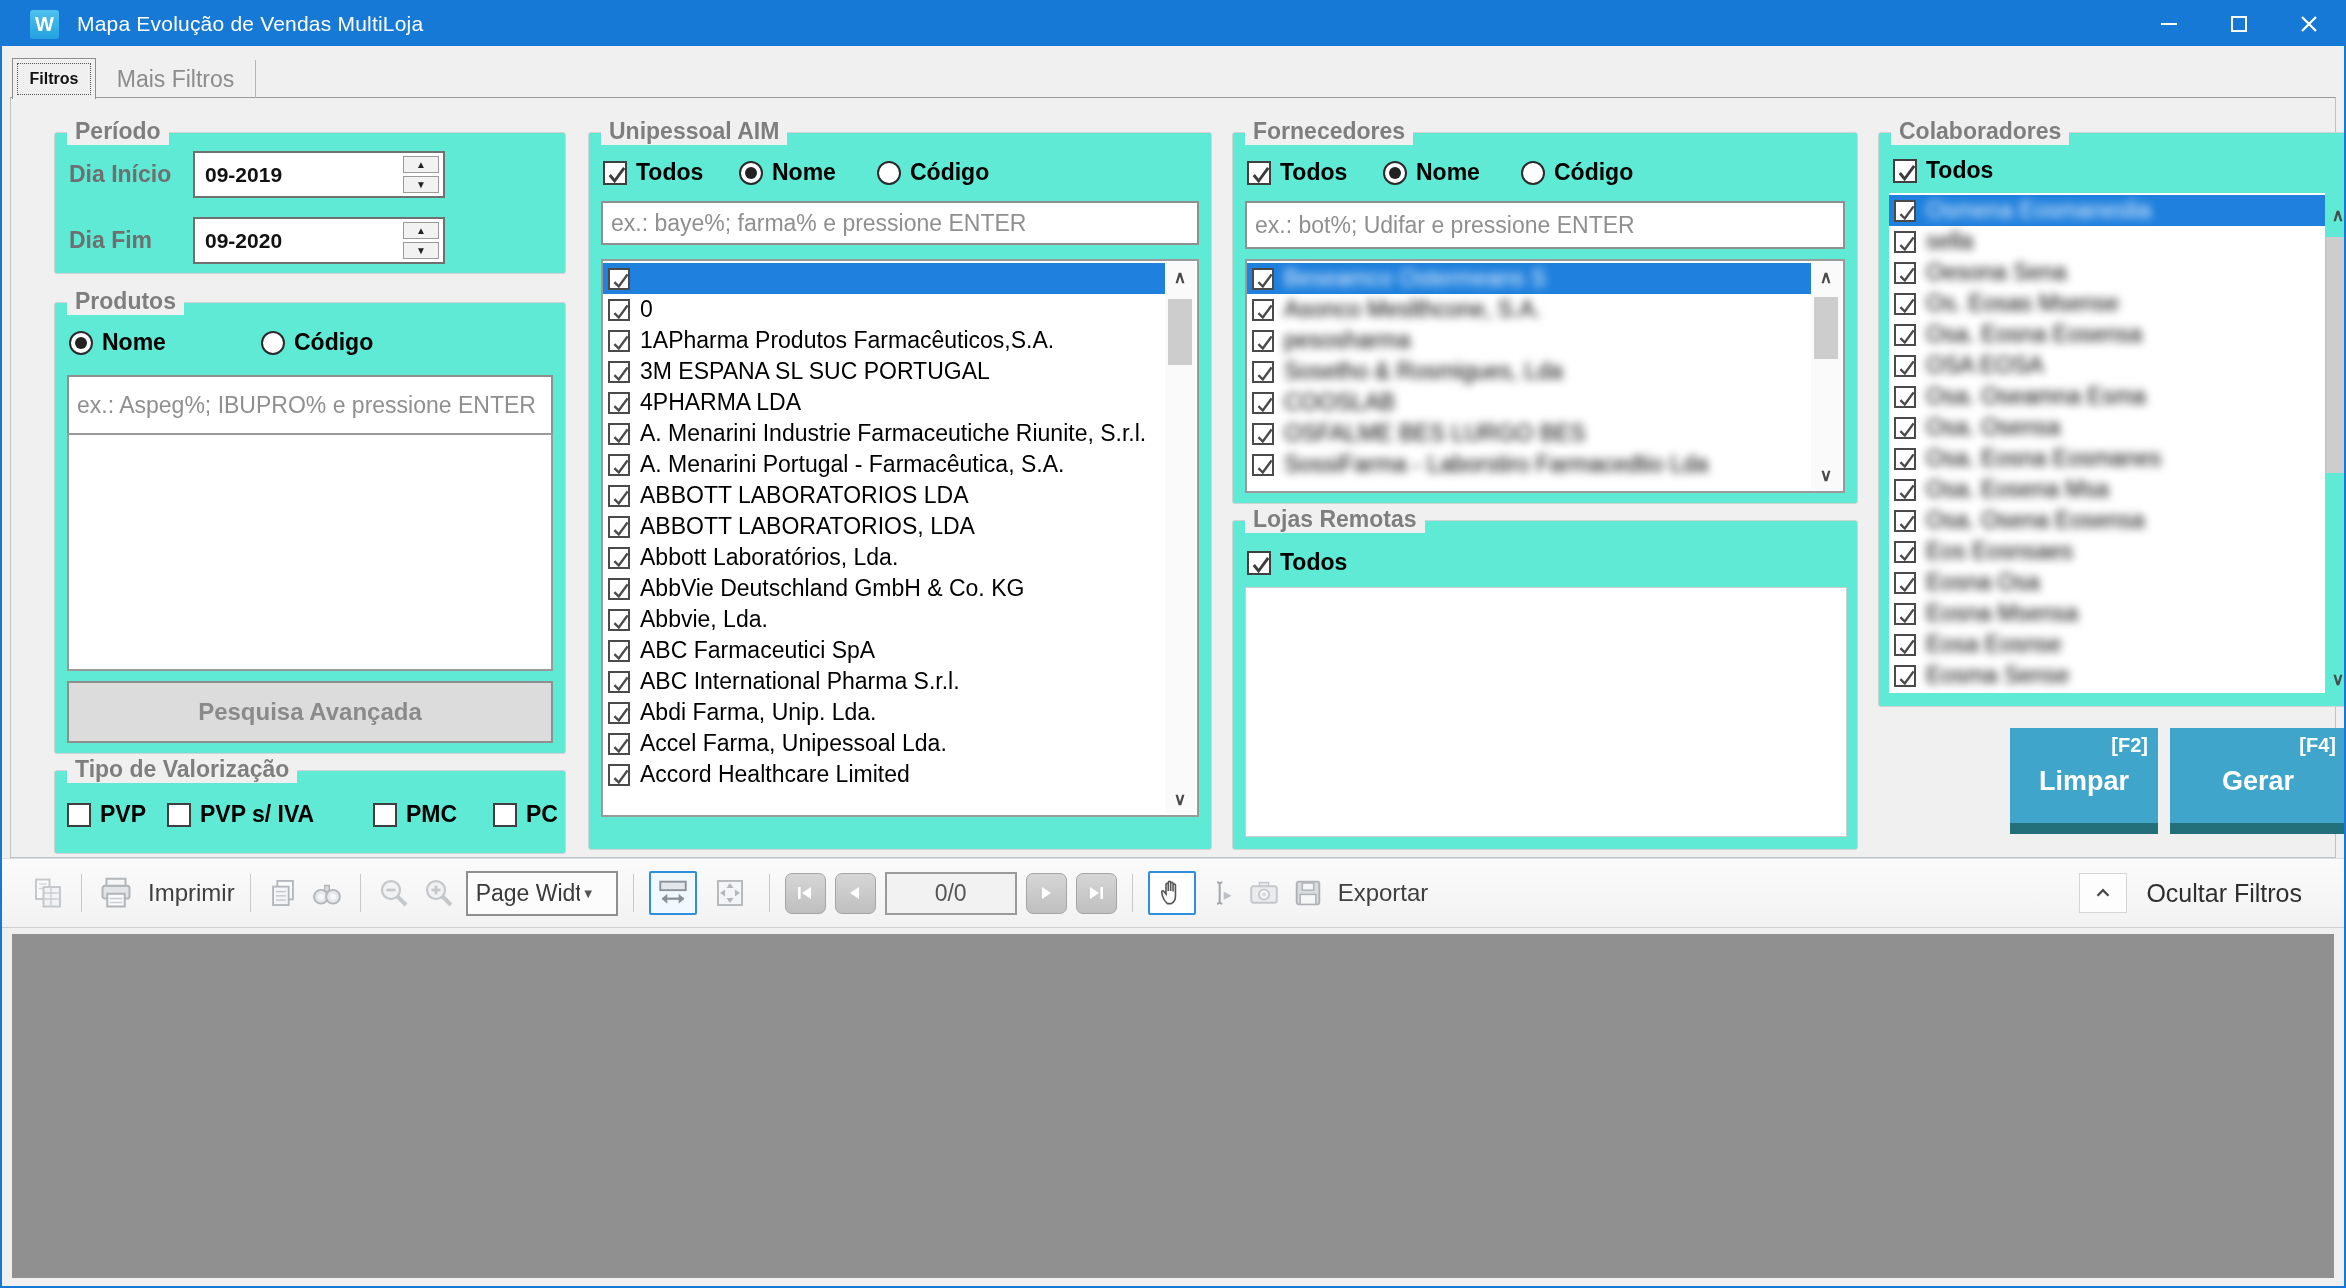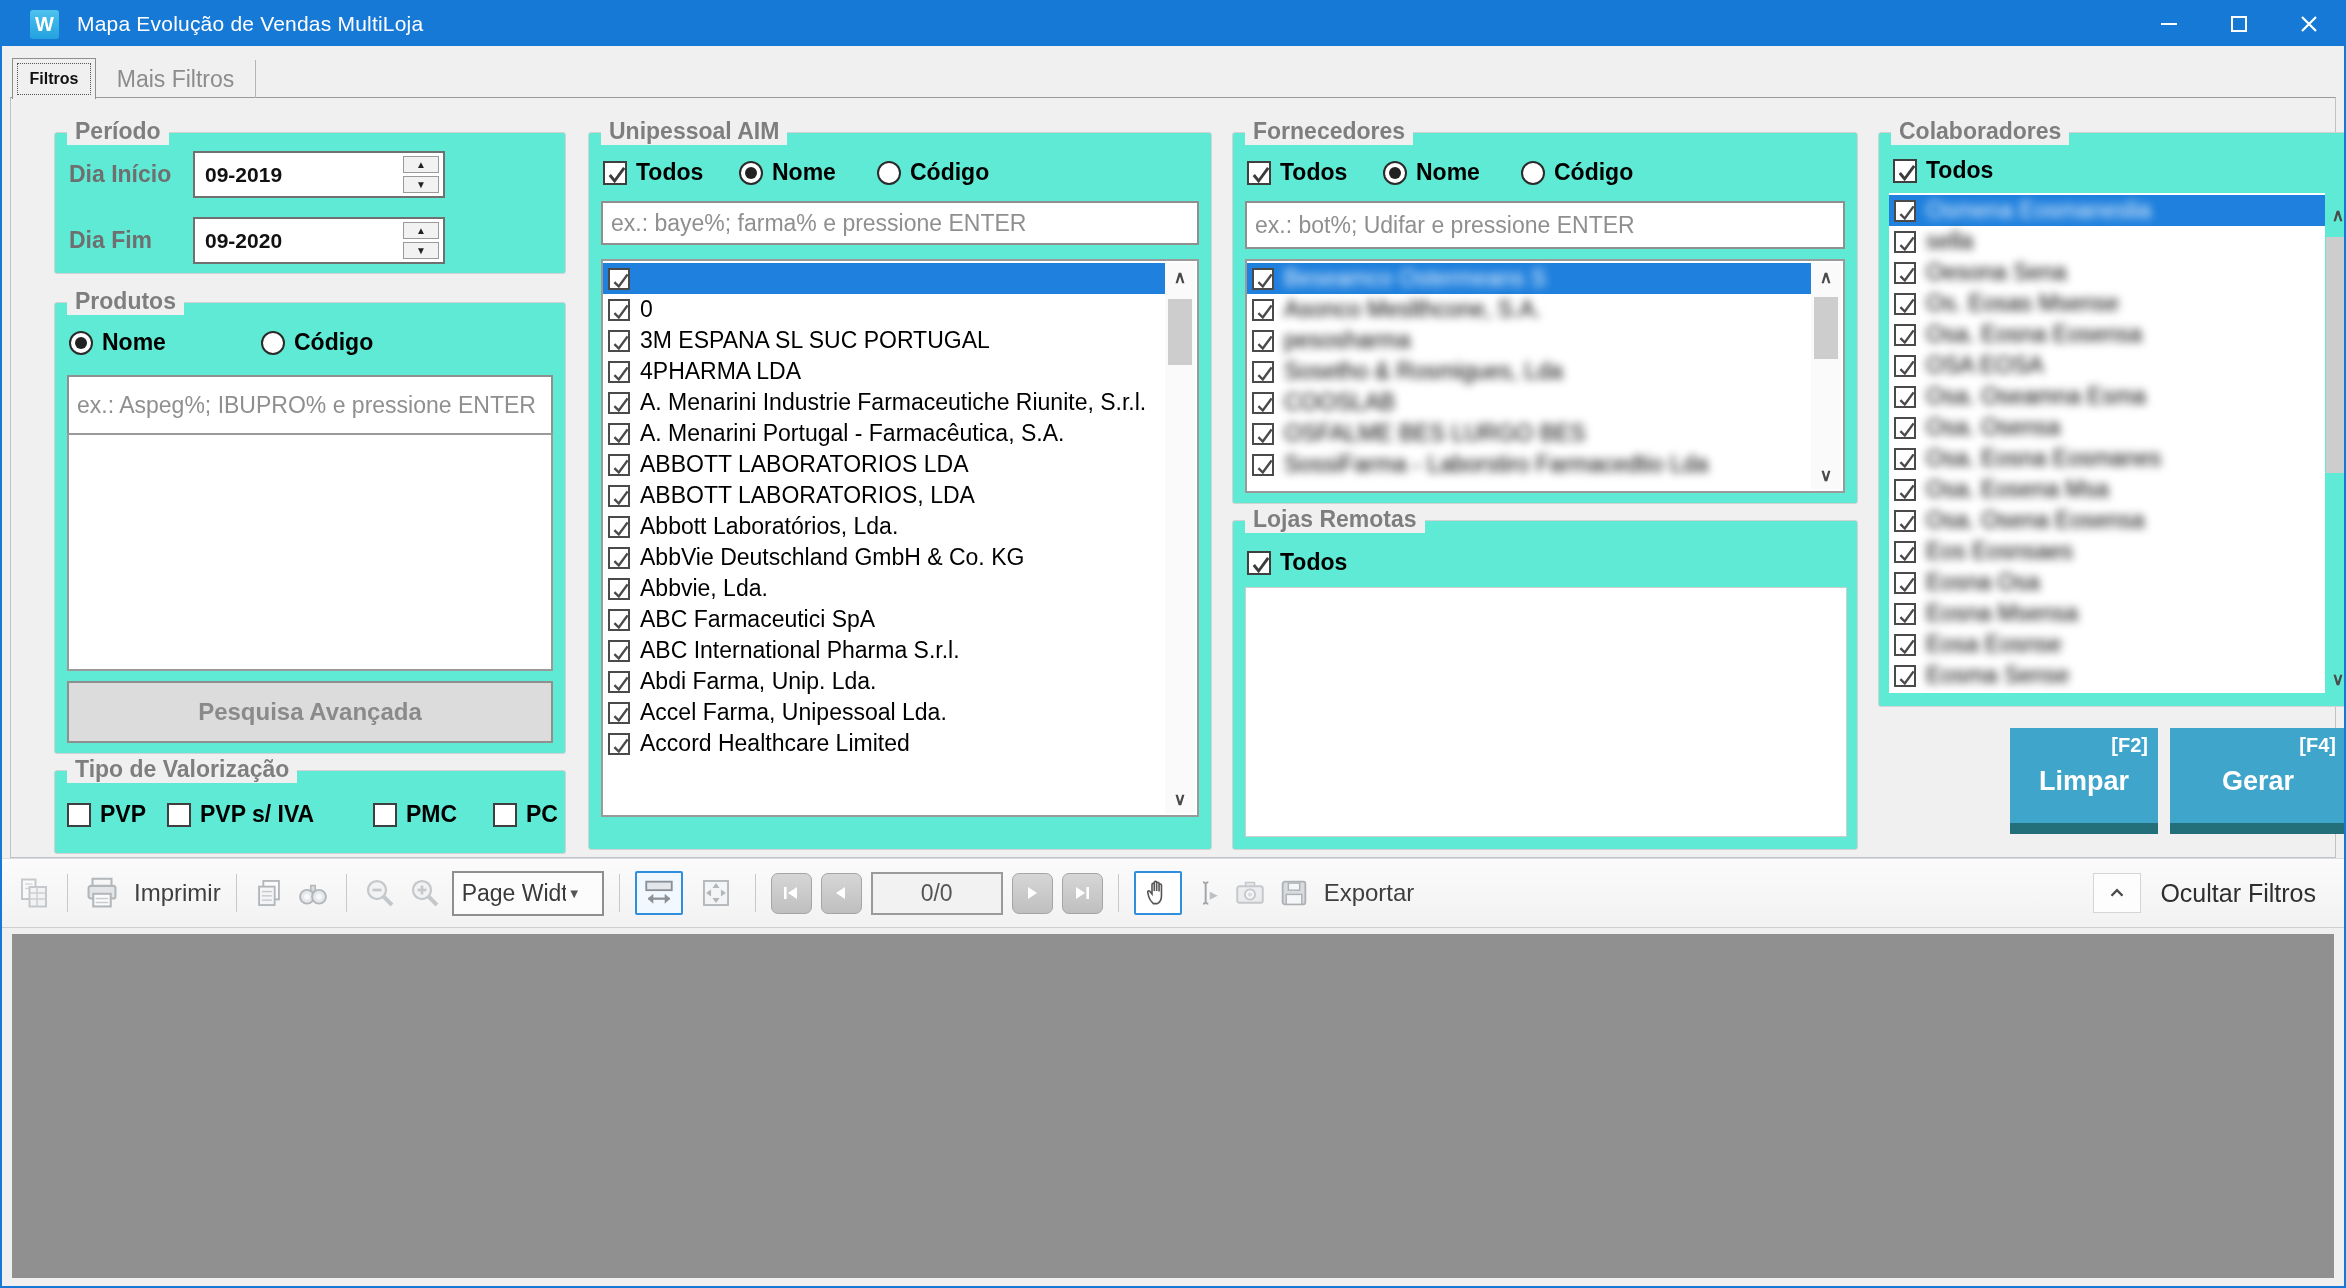--- a/index.html
+++ b/index.html
@@ -63,21 +63,21 @@
   
   .graybtn{position:absolute;background:#dcdcdc;border:2px solid #8f8f8f;
     display:flex;align-items:center;justify-content:center;
     color:#8a8a8a;font-weight:bold;font-size:24px;}
   .actbtn{position:absolute;background:#3fa5ca;border-bottom:11px solid #24707a;cursor:default;}
   .actbtn .key{position:absolute;top:6px;right:10px;color:#fff;font-size:20px;font-weight:bold;}
   .actbtn .albl{position:absolute;left:0;right:0;top:38px;text-align:center;color:#fff;font-size:27px;font-weight:bold;}
   
   .toolbar{position:absolute;left:0;right:0;top:856px;height:70px;z-index:4;
     background:linear-gradient(#fbfbfb,#f2f2f2);border-top:1px solid #dcdcdc;border-bottom:1px solid #cfcfcf;
-    display:flex;align-items:center;padding:0 14px;gap:9px;}
+    display:flex;align-items:center;padding:0 28px;gap:9px;}
   .tsep{width:1px;height:38px;background:#c9c9c9;margin:0 6px;flex:none;}
   .ticon{display:flex;align-items:center;justify-content:center;flex:none;}
   .dim{opacity:.45;}
   .half{opacity:.62;}
   .tlabel{font-size:24px;color:#3f3f3f;margin-left:4px;white-space:nowrap;}
   .toolsel{width:48px;height:44px;border:2px solid #2f8fdd;background:#f2f8ff;border-radius:2px;
     display:flex;align-items:center;justify-content:center;flex:none;}
   .toolbox{width:48px;height:44px;display:flex;align-items:center;justify-content:center;flex:none;}
   .zoomsel{width:152px;height:45px;background:#fcfcfc;border:2px solid #8f8f8f;
     display:flex;align-items:center;flex:none;}
@@ -213,20 +213,26 @@
           <div class="lrow">
             <span class="cbs"><svg width="22" height="22" viewBox="0 0 20 20">
                 <polyline points="4,11 8,15 16,4" fill="none" stroke="#4a4a4a" stroke-width="2.2"></polyline>
               </svg></span>
             <span class="lbl">0</span>
           </div>
           <div class="lrow">
             <span class="cbs"><svg width="22" height="22" viewBox="0 0 20 20">
                 <polyline points="4,11 8,15 16,4" fill="none" stroke="#4a4a4a" stroke-width="2.2"></polyline>
               </svg></span>
+            <span class="lbl">1APharma Produtos Farmacêuticos,S.A.</span>
+          </div>
+          <div class="lrow">
+            <span class="cbs"><svg width="22" height="22" viewBox="0 0 20 20">
+                <polyline points="4,11 8,15 16,4" fill="none" stroke="#4a4a4a" stroke-width="2.2"></polyline>
+              </svg></span>
             <span class="lbl">3M ESPANA SL SUC PORTUGAL</span>
           </div>
           <div class="lrow">
             <span class="cbs"><svg width="22" height="22" viewBox="0 0 20 20">
                 <polyline points="4,11 8,15 16,4" fill="none" stroke="#4a4a4a" stroke-width="2.2"></polyline>
               </svg></span>
             <span class="lbl">4PHARMA LDA</span>
           </div>
           <div class="lrow">
             <span class="cbs"><svg width="22" height="22" viewBox="0 0 20 20">

